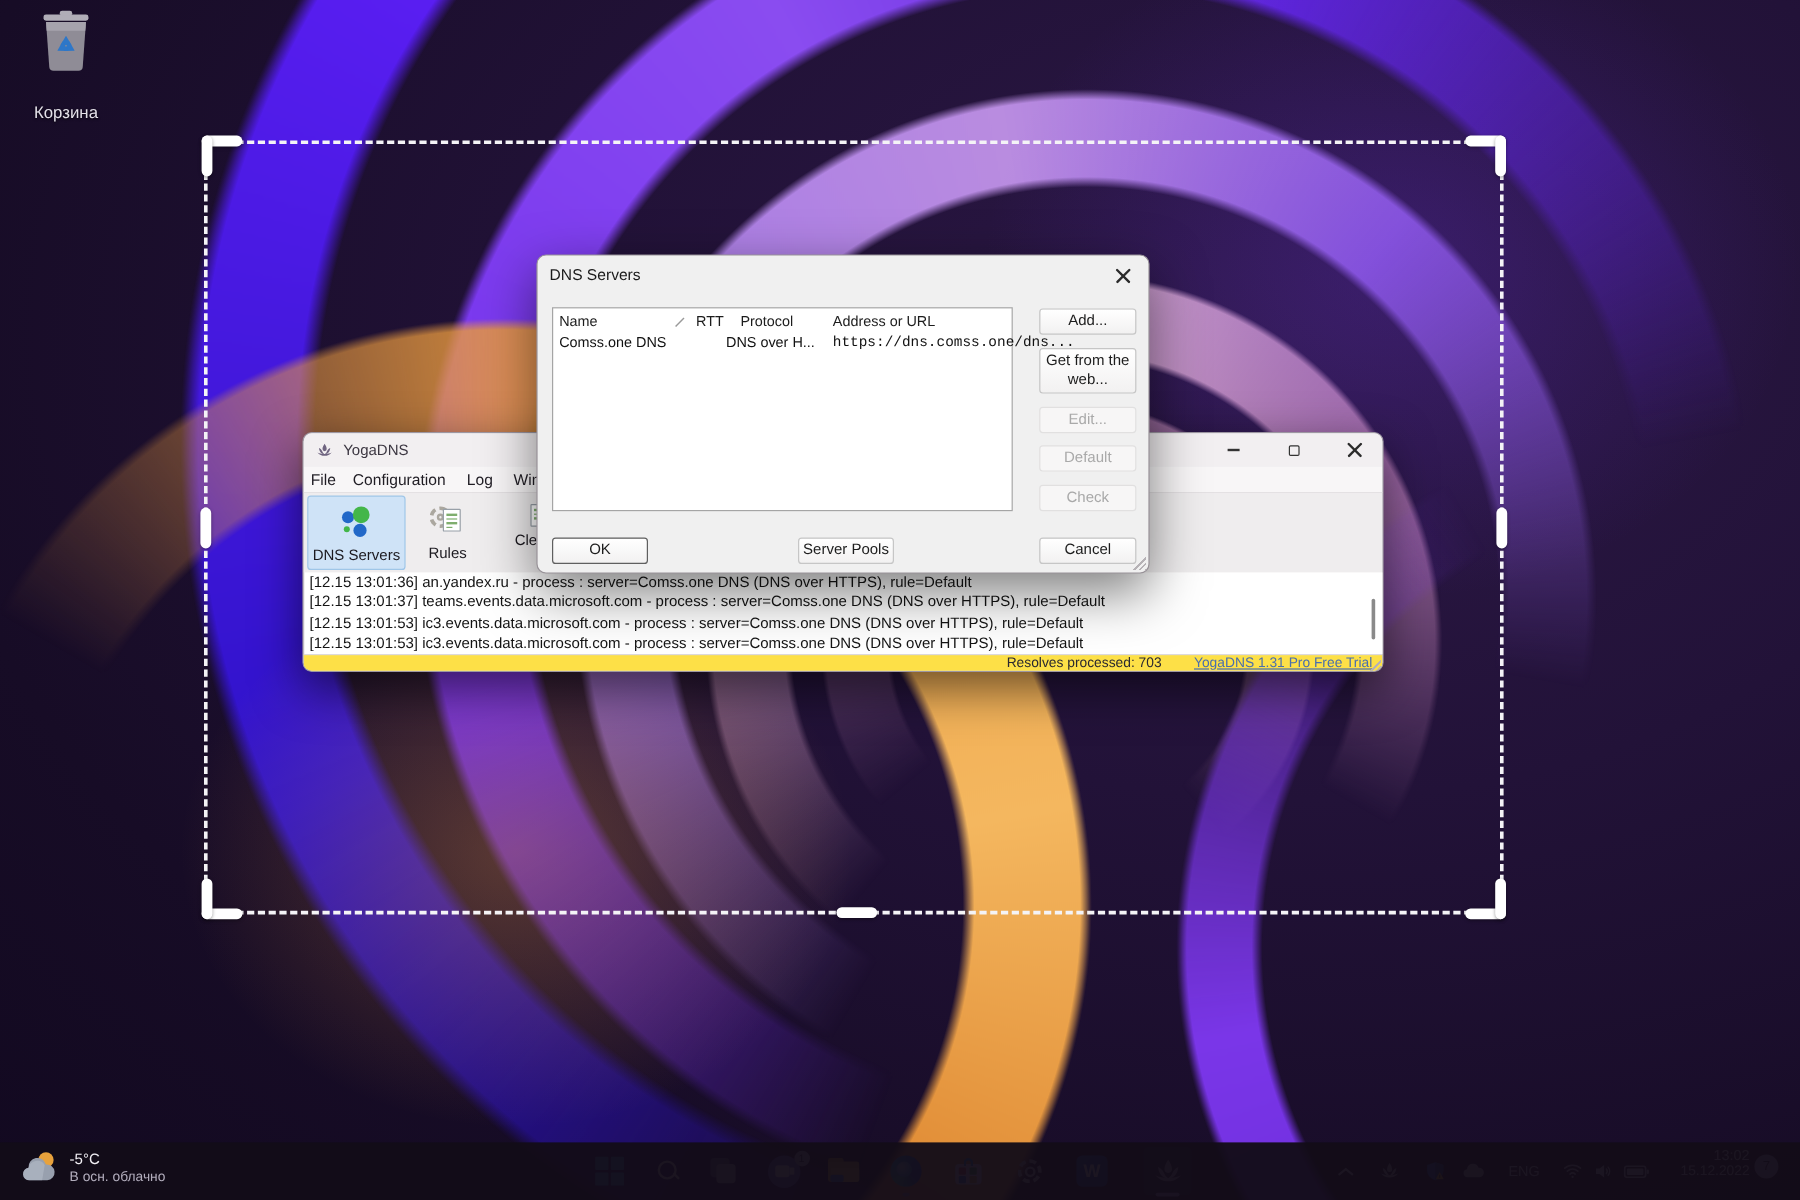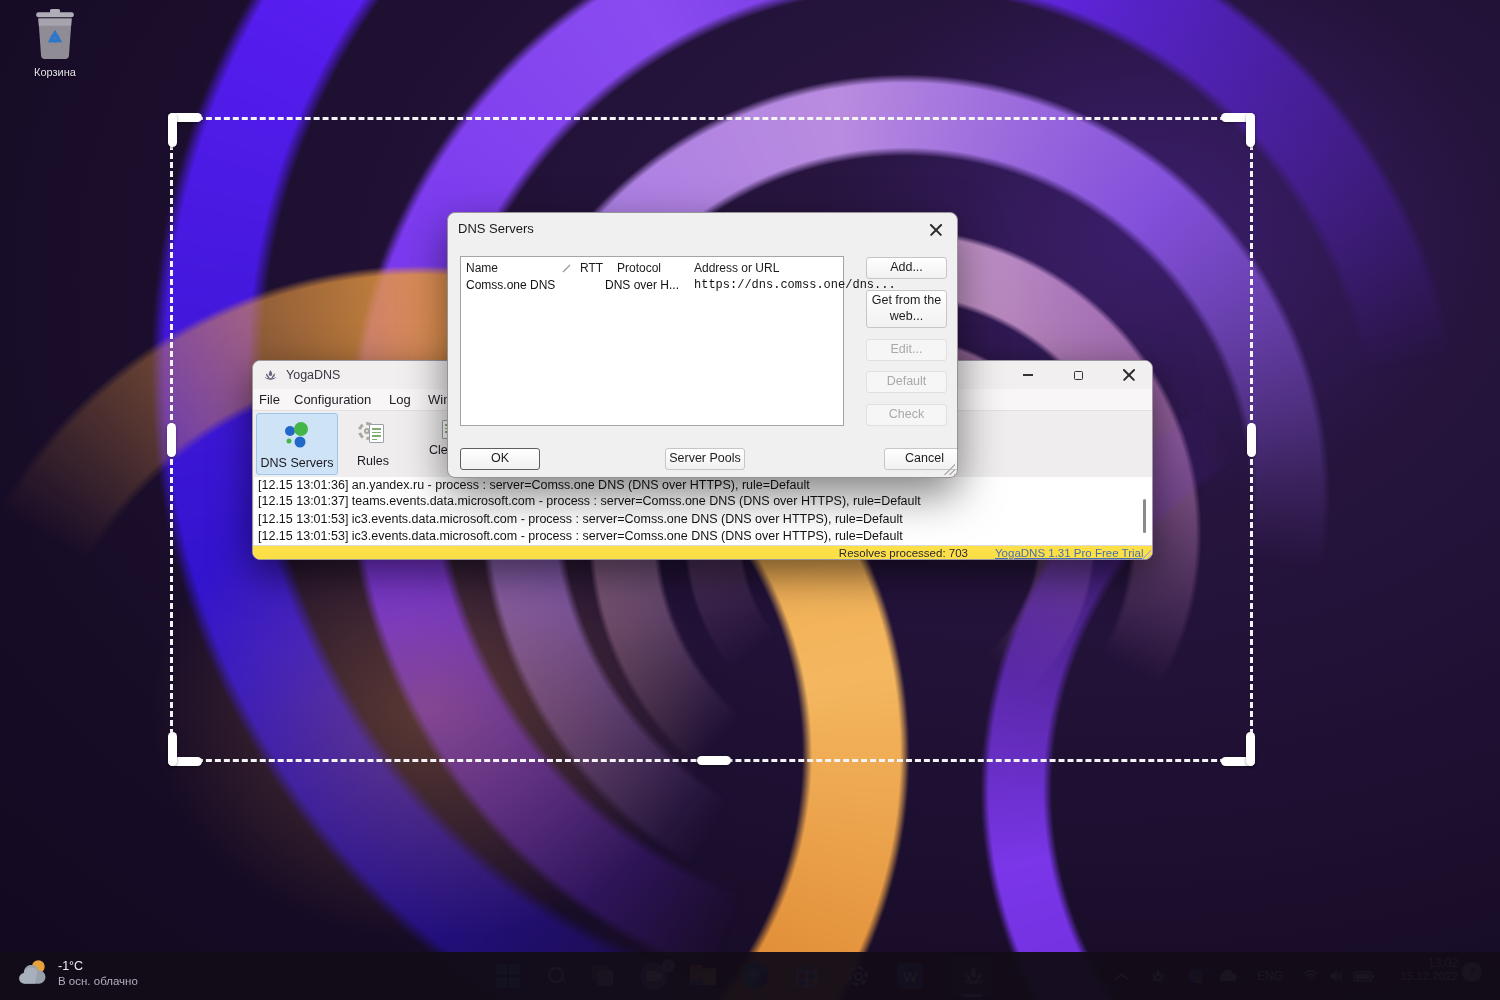--- a/index.html
+++ b/index.html
@@ -39,21 +39,21 @@
         background:conic-gradient(from 90deg, rgba(93,34,204,0) 0deg, #5d22cc 100deg, #7a36e8 170deg, rgba(93,34,204,0) 240deg);
         -webkit-mask:radial-gradient(closest-side, transparent 84%, #000 86%, #000 98%, transparent 100%);
         mask:radial-gradient(closest-side, transparent 84%, #000 86%, #000 98%, transparent 100%); }
   .glow-orange { position:absolute; left:150px; top:480px; width:560px; height:460px; border-radius:50%;
         background:radial-gradient(closest-side, rgba(238,156,66,0.30), rgba(238,156,66,0)); }
   .glow-violet { position:absolute; left:820px; top:-60px; width:680px; height:560px; border-radius:50%;
         background:radial-gradient(closest-side, rgba(110,50,230,0.25), rgba(110,50,230,0)); }
 
   
   .recycle { left:14px; top:8px; width:82px; text-align:center; }
-  .recycle .lbl { display:block; margin-top:2px; font-size:11px; color:#e3e0e8; text-shadow:0 1px 2px rgba(0,0,0,.8); }
+  .recycle .lbl { display:block; margin-top:20px; font-size:14px; color:#e3e0e8; text-shadow:0 1px 2px rgba(0,0,0,.8); }
 
   
   .recbar { left:630px; top:11px; width:242px; height:48px; background:rgba(33,27,39,0.96);
             border:1px solid rgba(255,255,255,0.08); border-radius:10px; box-shadow:0 6px 18px rgba(0,0,0,.5); z-index:50; }
   .recbtn { position:absolute; left:6px; top:6px; width:101px; height:36px; background:#ddb5f4; border:none;
             border-radius:8px; display:flex; align-items:center; justify-content:center; gap:8px; cursor:pointer; }
   .recbtn .ring-ic { width:16px; height:16px; border:2px solid #241c2e; border-radius:50%; position:relative; }
   .recbtn .ring-ic::after { content:""; position:absolute; left:2.5px; top:2.5px; width:7px; height:7px; background:#241c2e; border-radius:50%; }
   .recbtn .txt { font-size:15px; color:#241c2e; }
   .rectimer { position:absolute; left:116px; top:0; width:74px; height:48px; display:flex; align-items:center; justify-content:center;
@@ -301,34 +301,34 @@
       </div>
     </div>
 
     <button class="dbtn" style="top:44px;">Add...</button>
     <button class="dbtn" style="top:77px; height:38px;">Get from the web...</button>
     <button class="dbtn dis" style="top:126px;">Edit...</button>
     <button class="dbtn dis" style="top:158px;">Default</button>
     <button class="dbtn dis" style="top:191px;">Check</button>
     <button class="dbtn okd" style="left:12px; top:235px; width:80px;">OK</button>
     <button class="dbtn" style="left:217px; top:235px; width:80px;">Server Pools</button>
-    <button class="dbtn" style="top:235px;margin-left:18px;">Cancel</button>
+    <button class="dbtn" style="top:235px;">Cancel</button>
     <span class="grip" style="left:495px; top:250px;"></span>
   </div>
 
 
   <div class="abs tbar">
     <div class="abs" style="left:16px; top:4px; display:flex; align-items:center; cursor:pointer;">
       <svg width="34" height="34" viewBox="0 0 32 32">
         <circle cx="21" cy="10" r="6" fill="#e8a23c"></circle>
         <path d="M8 26a5 5 0 0 1-.7-9.95A7 7 0 0 1 21 13.5 5.5 5.5 0 0 1 22 26H8z" fill="#98a0ae"></path>
         <path d="M8 26a5 5 0 0 1-.7-9.95A7 7 0 0 1 20 14l-2 12H8z" fill="#b6bdca" opacity="0.55"></path>
       </svg>
       <div style="margin-left:8px;">
-        <div style="font-size:12.5px; color:#f0eef3;">-1°C</div>
+        <div style="font-size:12.5px; color:#f0eef3;">-5°C</div>
         <div style="font-size:11.5px; color:#b2adbc; margin-top:2px;">В осн. облачно</div>
       </div>
     </div>
   </div>
 
   <button class="tbtn" style="left:488px;">
     <span class="startgrid">
         <i></i>
         <i></i>
         <i></i>

